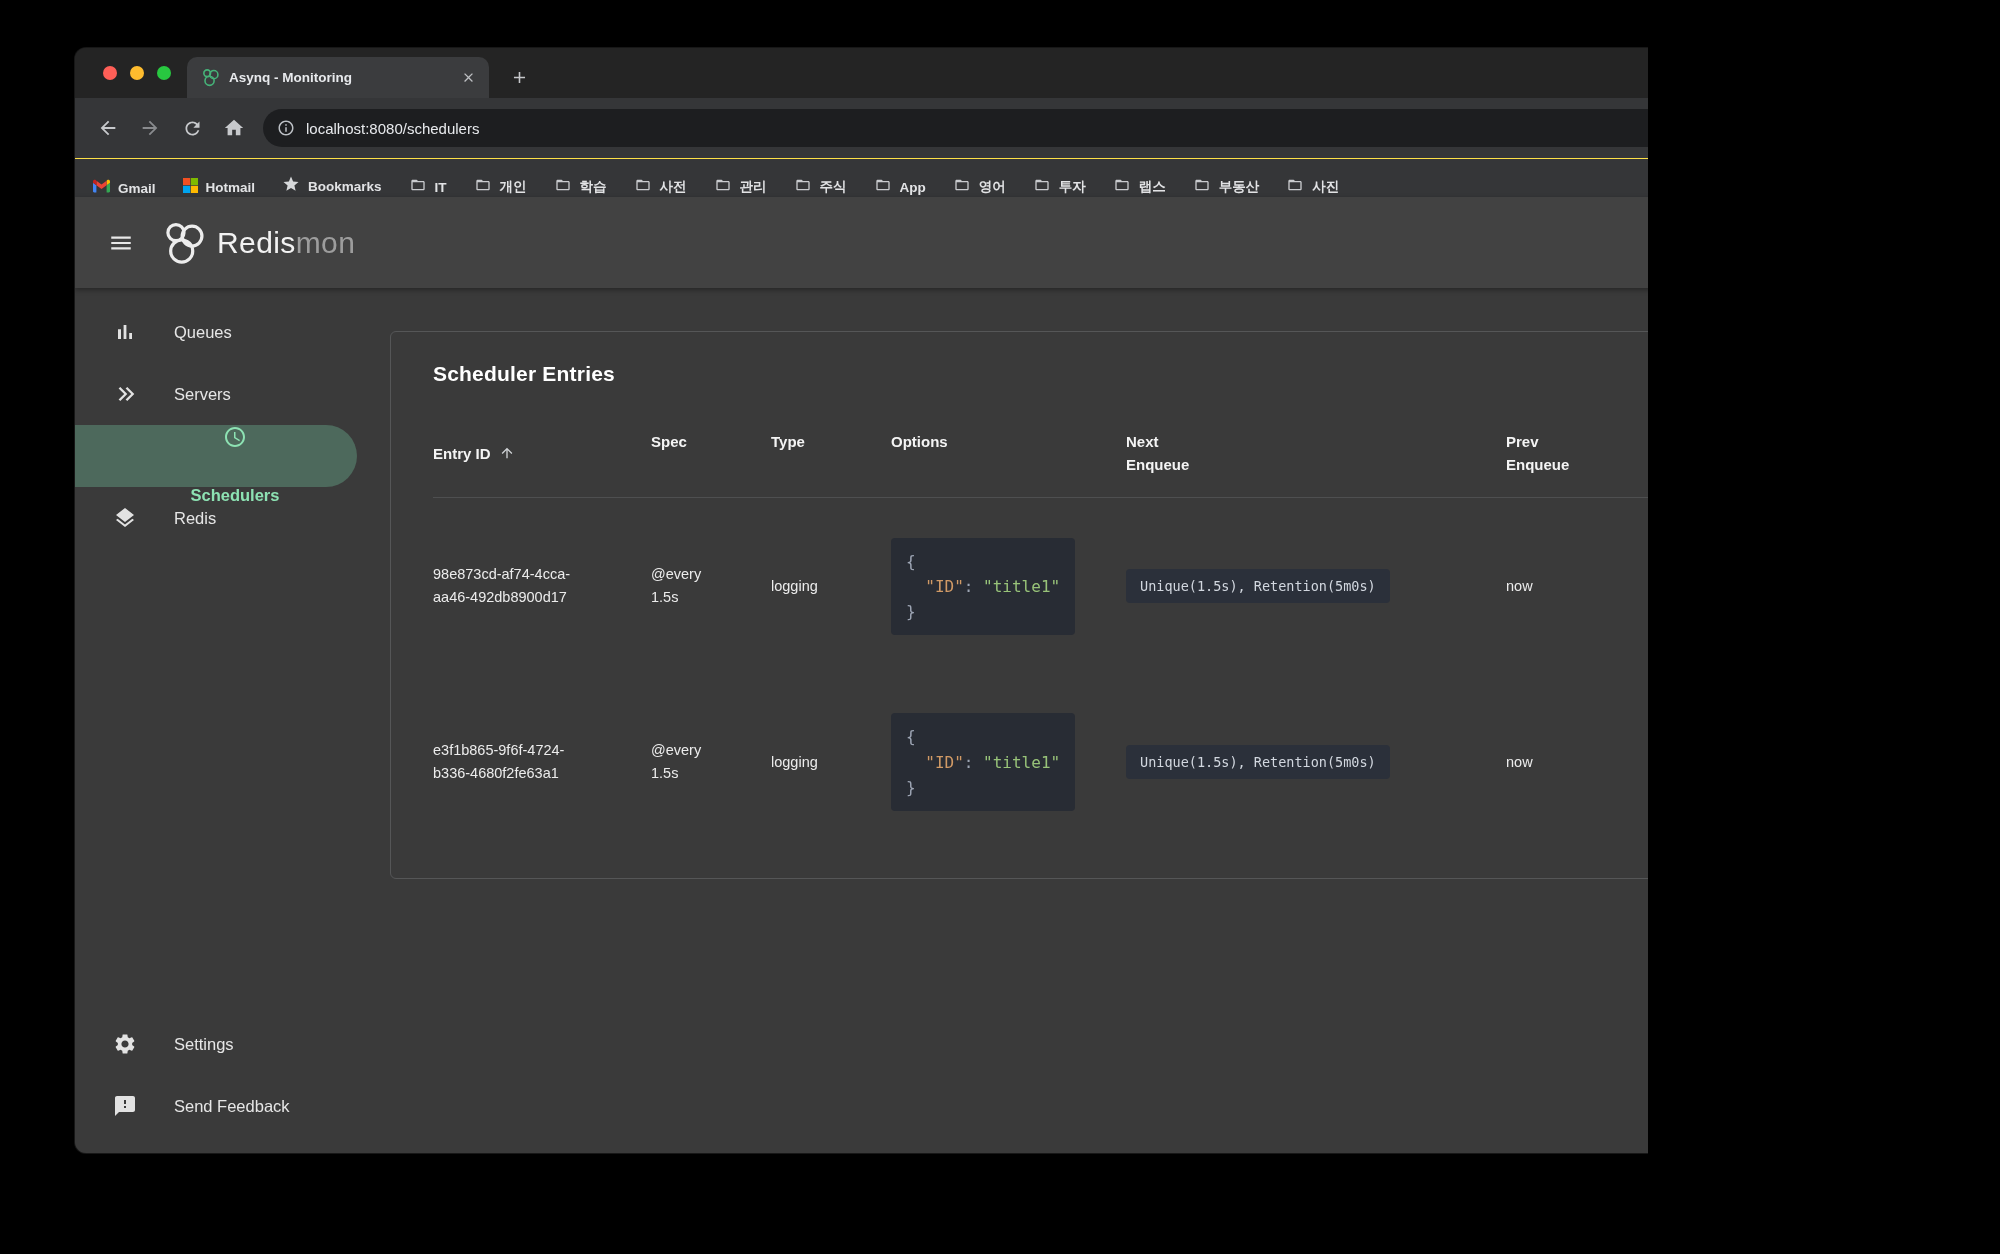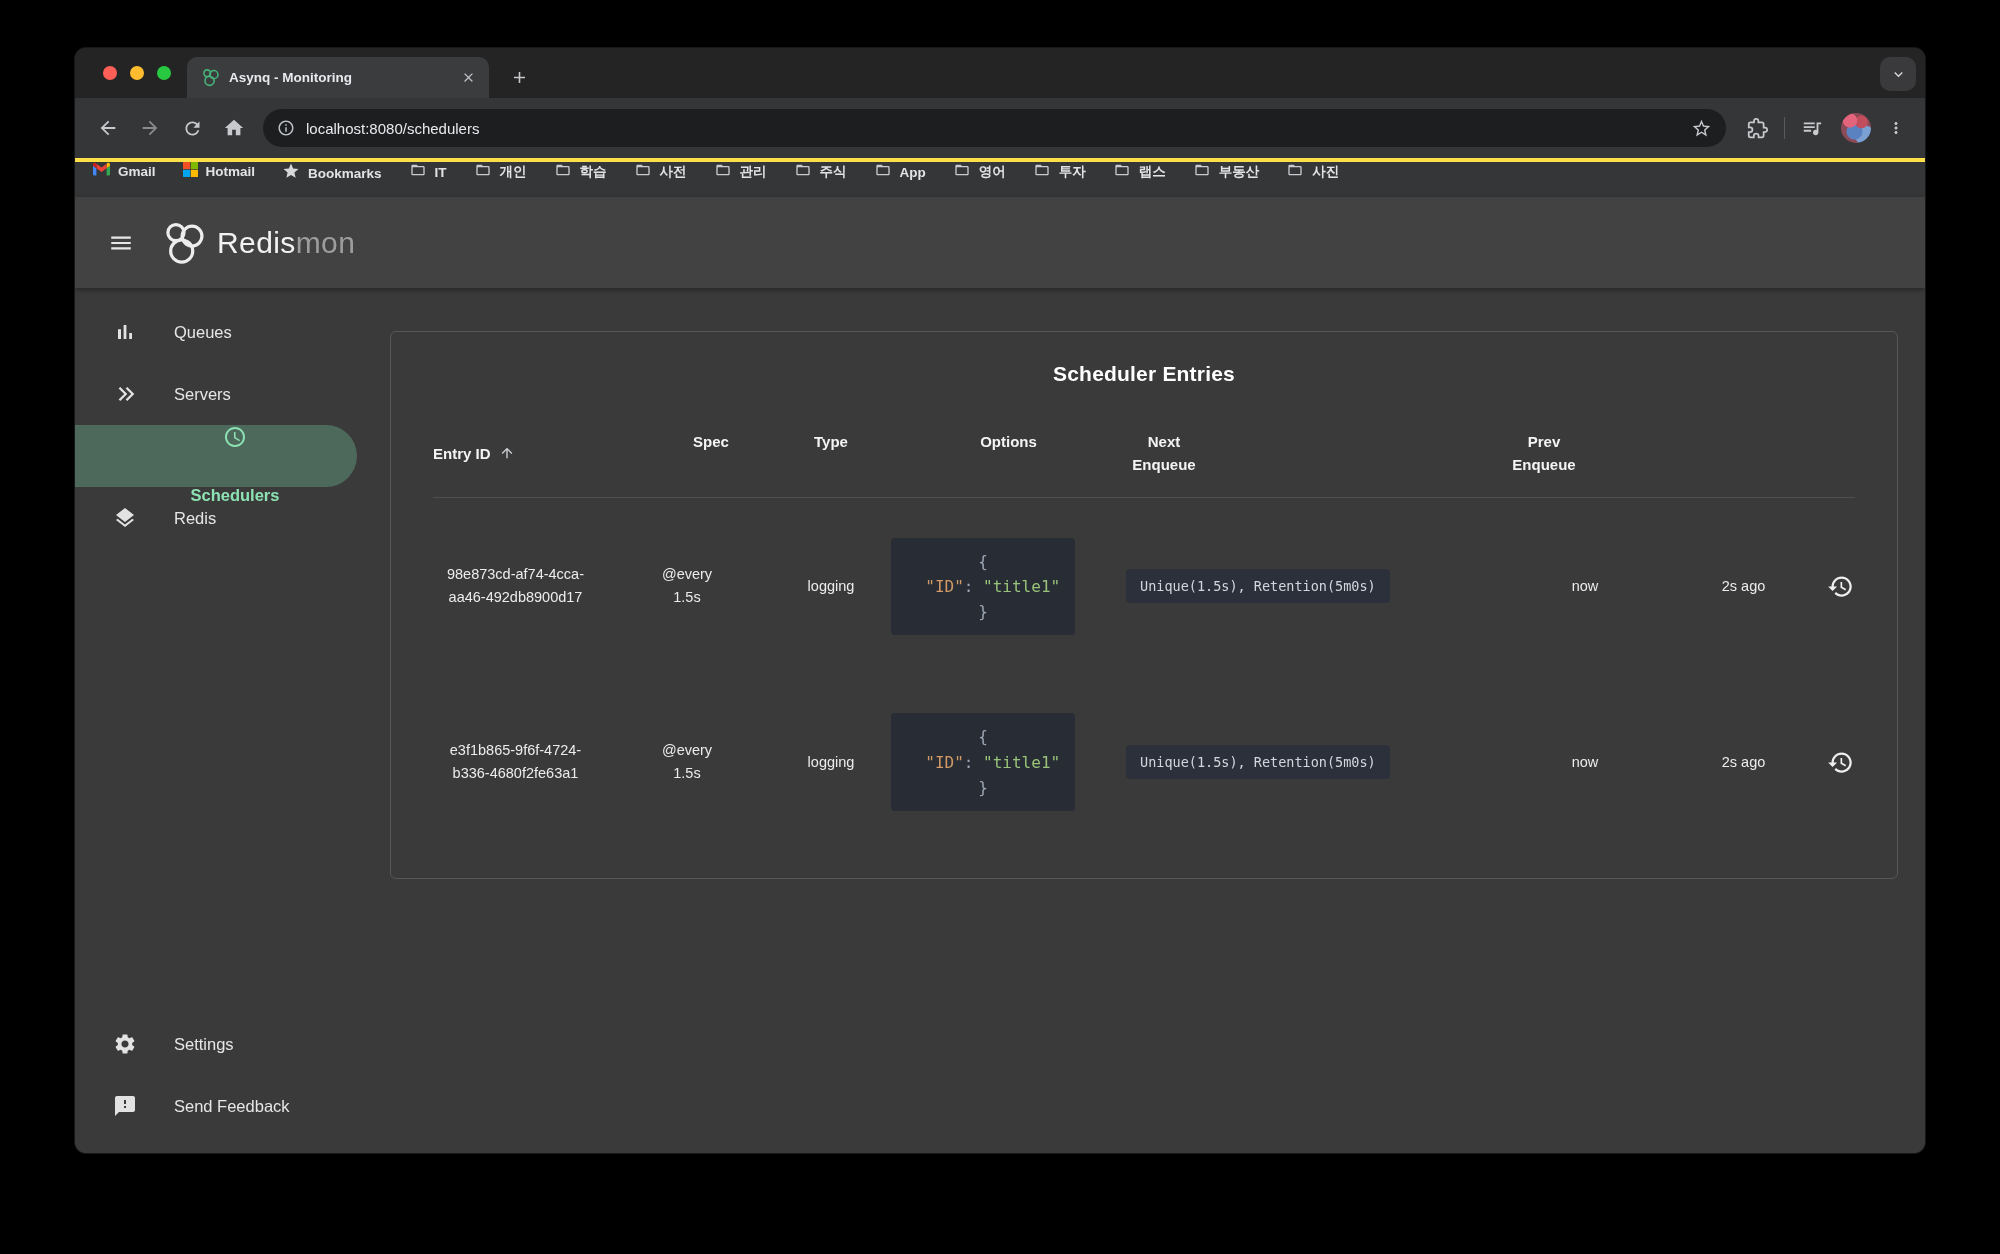--- a/index.html
+++ b/index.html
@@ -1,17 +1,17 @@
 <!DOCTYPE html>
 <html><head>
 <meta charset="utf-8">
 <style>
   * { margin:0; padding:0; box-sizing:border-box; }
   html,body { background:#000; }
-  .stage { position:relative; width:2000px; height:1254px; background:#000;
+  .stage { position:relative; width:1648px; height:1254px; background:#000;
            font-family:"Liberation Sans", sans-serif; overflow:hidden; }
 
   
   .window { position:absolute; left:75px; top:48px; width:1850px; height:1105px;
             border-radius:11px; overflow:hidden; background:#242424;
             display:flex; flex-direction:column; box-shadow:0 0 0 1px rgba(90,90,90,.25); }
 
   
   .tabstrip { height:50px; background:#242424; position:relative; flex:none; }
   .traffic { position:absolute; left:28px; top:0; height:50px; display:flex; align-items:center; gap:13px; }
@@ -35,22 +35,22 @@
   .tool-sep { width:1px; height:22px; background:#5a5b5d; margin:0 6px; flex:none; }
   .avatar { width:30px; height:30px; border-radius:50%; flex:none;
             background:
               radial-gradient(circle at 30% 25%, #e4647c 0 22%, transparent 24%),
               radial-gradient(circle at 68% 30%, #c24d5d 0 20%, transparent 23%),
               radial-gradient(circle at 45% 62%, #5b82c0 0 30%, transparent 34%),
               radial-gradient(circle at 80% 75%, #7aa0d4 0 28%, transparent 32%),
               #8c4a57; margin:0 8px; }
 
   
-  .bookmarksbar { height:39px; background:#353638; border-top:4px solid #fde047;
-                  display:flex; align-items:flex-start; padding:0 18px; gap:27px; flex:none; }
+  .bookmarksbar { height:39px; background:#353638; border-top:1px solid #fde047;
+                  display:flex; align-items:flex-end; padding:0 18px; gap:27px; flex:none; }
   .bm { display:flex; align-items:center; gap:8px; }
   .bm-label { font-size:13.5px; font-weight:700; color:#e2e3e5; white-space:nowrap; }
 
   
   .appheader { height:91px; background:#424242; display:flex; align-items:center;
                padding:0 22px; box-shadow:0 2px 5px rgba(0,0,0,.35); position:relative; z-index:2; flex:none; }
   .menubtn { width:48px; height:48px; display:flex; align-items:center; justify-content:center; border-radius:50%; margin-right:16px; }
   .brand { display:flex; align-items:center; gap:10px; }
   .brand-text { font-size:30px; letter-spacing:.4px; }
   .brand-a { color:#f2f2f2; font-weight:500; }
@@ -60,21 +60,21 @@
 
   .sidebar { width:315px; flex:none; display:flex; flex-direction:column; padding-top:13px; }
   .nav-item { height:62px; display:flex; align-items:center; padding-left:38px; gap:37px;
               margin-right:33px; border-radius:0 31px 31px 0; color:#e6e6e6; font-size:16.5px; }
   .nav-item .ni-icon { width:24px; height:24px; display:flex; align-items:center; justify-content:center; }
   .nav-item svg { fill:#e2e2e2; }
   .nav-item.selected { background:#4d695c; color:#8de2b3; font-weight:700;flex-direction:column; }
   .nav-item.selected svg { fill:#8de2b3; }
   .sidebar-bottom { margin-top:auto; padding-bottom:16px; }
 
-  .main { flex:1; min-width:0;text-align:center; }
+  .main { flex:1; min-width:0; }
   .card { margin:43px 27px 0 0; height:548px; border:1px solid #555657; border-radius:6px;
           padding:30px 42px; }
   .card-title { font-size:21px; font-weight:700; color:#ffffff; letter-spacing:.2px; }
 
   .tgrid { display:grid; grid-template-columns:218px 120px 120px 235px 380px 158px 159px 1fr; }
   .thead { margin-top:44px; padding-bottom:20px; border-bottom:1px solid #4e4f50; }
   .th { font-size:15px; font-weight:700; color:#f4f4f4; line-height:1.55; }
   .th.narrow { max-width:76px; }
   .th-sort { display:flex; align-items:center; gap:8px; }
   .trow { align-items:center; padding-top:40px; }

